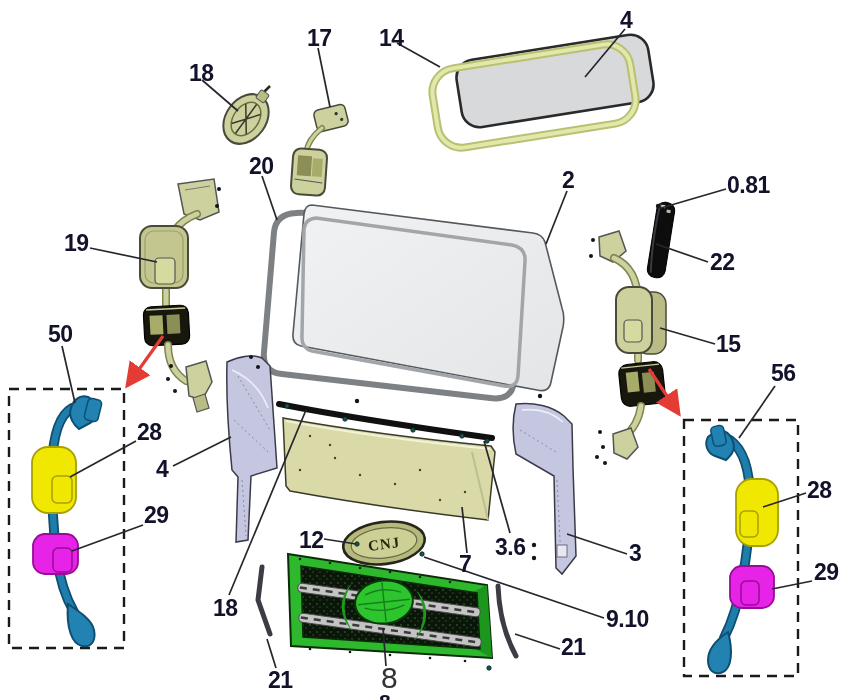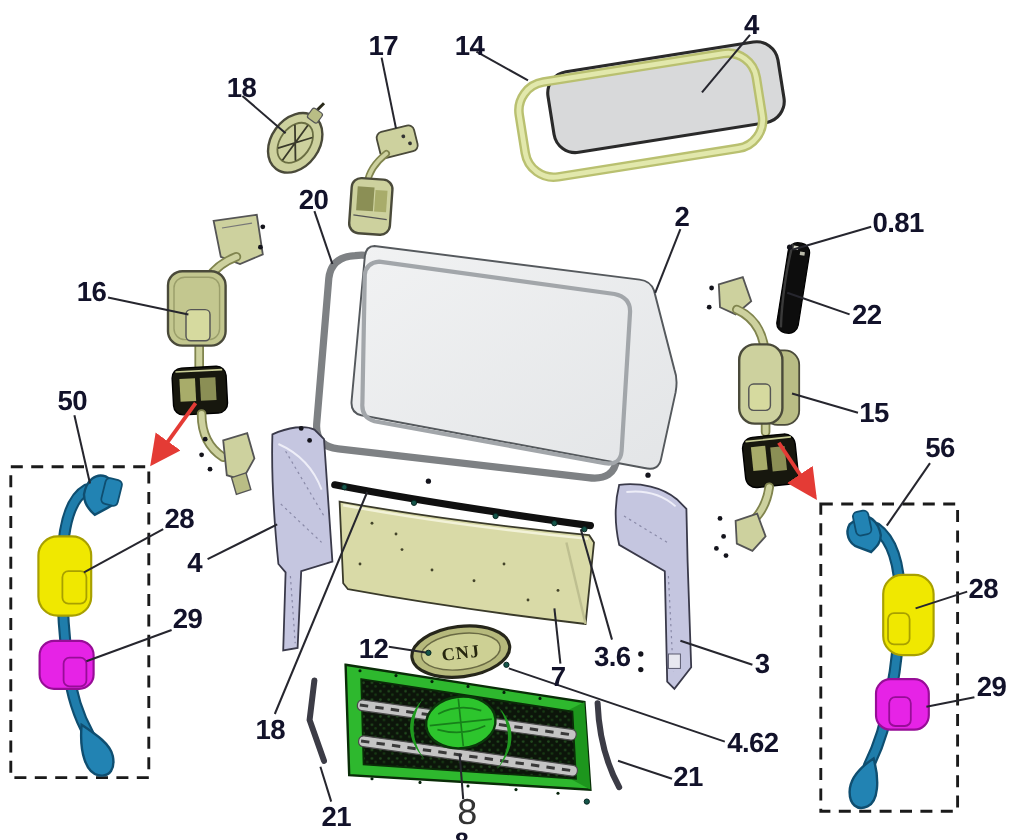--- a/index.html
+++ b/index.html
@@ -300,32 +300,32 @@
 </svg>
 
   <div class="lbl" style="left:620px;top:9px">4</div>
   <div class="lbl" style="left:379px;top:27px">14</div>
   <div class="lbl" style="left:307px;top:27px">17</div>
   <div class="lbl" style="left:189px;top:62px">18</div>
   <div class="lbl" style="left:249px;top:155px">20</div>
   <div class="lbl" style="left:562px;top:169px">2</div>
   <div class="lbl" style="left:727px;top:174px">0.81</div>
   <div class="lbl" style="left:710px;top:251px">22</div>
-  <div class="lbl" style="left:64px;top:232px">16</div>
+  <div class="lbl" style="left:64px;top:232px">19</div>
   <div class="lbl" style="left:716px;top:333px">15</div>
   <div class="lbl" style="left:48px;top:323px">50</div>
   <div class="lbl" style="left:771px;top:362px">56</div>
   <div class="lbl" style="left:137px;top:421px">28</div>
   <div class="lbl" style="left:144px;top:504px">29</div>
   <div class="lbl" style="left:807px;top:479px">28</div>
   <div class="lbl" style="left:814px;top:561px">29</div>
   <div class="lbl" style="left:156px;top:458px">4</div>
   <div class="lbl" style="left:629px;top:542px">3</div>
   <div class="lbl" style="left:213px;top:597px">18</div>
   <div class="lbl" style="left:299px;top:529px">12</div>
   <div class="lbl" style="left:459px;top:553px">7</div>
   <div class="lbl" style="left:495px;top:536px">3.6</div>
-  <div class="lbl" style="left:606px;top:608px">4.62</div>
+  <div class="lbl" style="left:606px;top:608px">9.10</div>
   <div class="lbl" style="left:268px;top:669px">21</div>
   <div class="lbl" style="left:561px;top:636px">21</div>
   <div class="lbl lbl-light" style="left:381px;top:663px">8</div>
   <div class="lbl lbl-partial" style="left:379px;top:691px">8</div>
 </div>
 
 </body></html>

